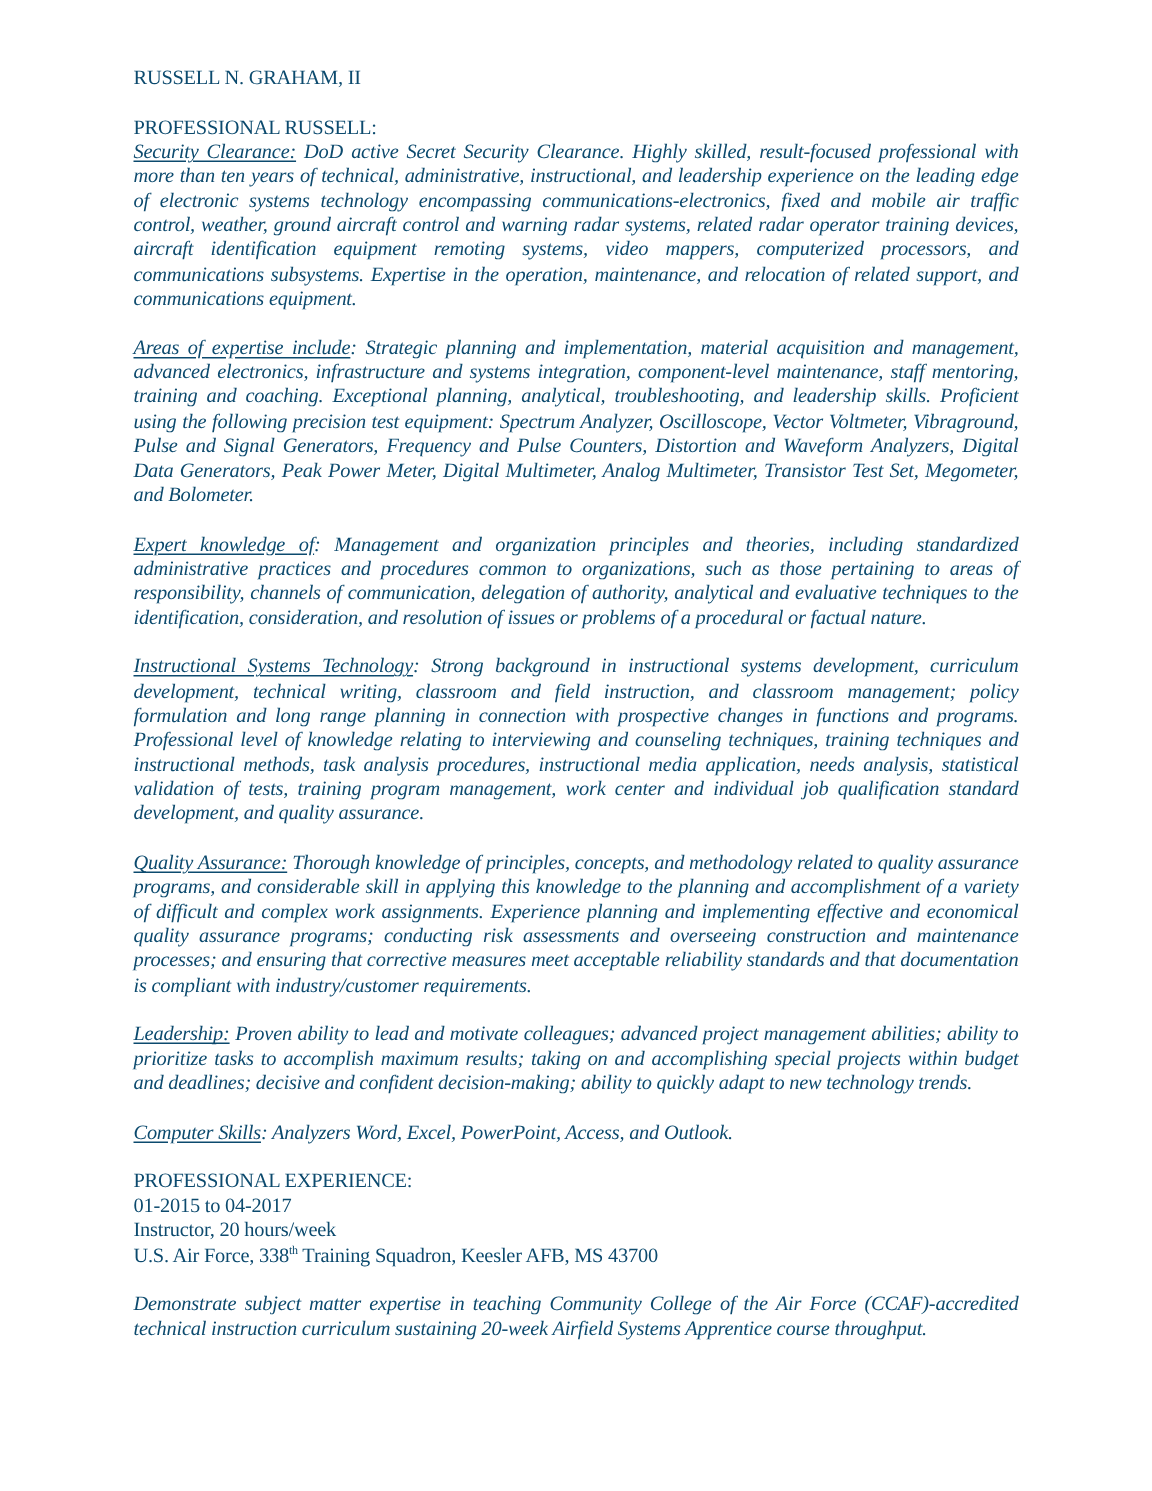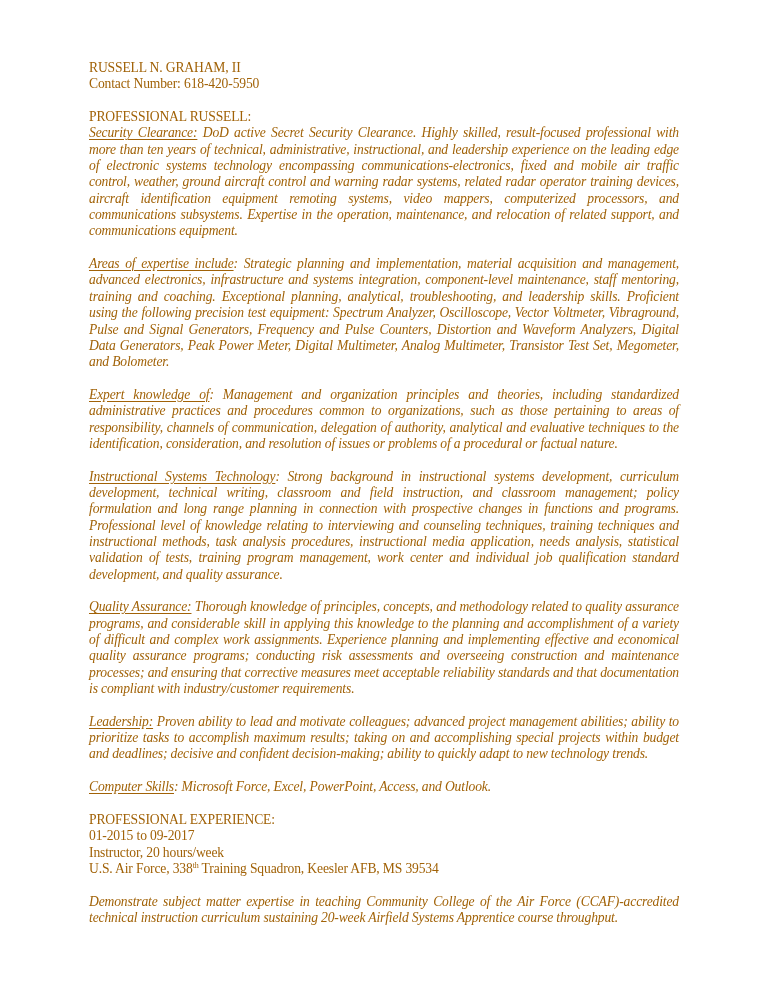--- a/index.html
+++ b/index.html
@@ -1,39 +1,38 @@
 <!DOCTYPE html>
 <html><head>
 <meta charset="utf-8">
 <style>
   html, body { margin: 0; padding: 0; background: #ffffff; }
   body { width: 768px; height: 994px; overflow: hidden; position: relative; }
   .page {
     position: absolute;
     left: 89px;
-    top: 60px;
+    top: 44px;
     width: 590px;
     font-family: "Liberation Serif", "DejaVu Serif", serif;
     font-size: 13.6px;
     line-height: 16.35px;
-    color: #a16207;
+    color: #0c4a6e;
     letter-spacing: -0.15px;
   }
   .line { display: block; white-space: nowrap; }
   .para { text-align: justify; text-align-last: left; margin: 0; font-style: italic; }
   .gap { height: 16.35px; }
   .u { text-decoration: underline; text-underline-offset: 2px; }
   sup { font-size: 8px; line-height: 0; vertical-align: 5px; text-align: right; }
 </style>
 </head>
 <body>
 
 <div class="page">
   <span class="line">RUSSELL N. GRAHAM, II</span>
-  <span class="line">Contact Number: 618-420-5950</span>
   <div class="gap"></div>
 
   <span class="line">PROFESSIONAL RUSSELL:</span>
   <p class="para"><span class="u">Security Clearance:</span><span> DoD active Secret Security Clearance. Highly skilled, result-focused professional with more than ten years of technical, administrative, instructional, and leadership experience on the leading edge of electronic systems technology encompassing communications-electronics, fixed and mobile air traffic control, weather, ground aircraft control and warning radar systems, related radar operator training devices, aircraft identification equipment remoting systems, video mappers, computerized processors, and communications subsystems. Expertise in the operation, maintenance, and relocation of related support, and communications equipment.</span></p>
   <div class="gap"></div>
 
   <p class="para"><span class="u">Areas of expertise include</span><span>: Strategic planning and implementation, material acquisition and management, advanced electronics, infrastructure and systems integration, component-level maintenance, staff mentoring, training and coaching. Exceptional planning, analytical, troubleshooting, and leadership skills. Proficient using the following precision test equipment: Spectrum Analyzer, Oscilloscope, Vector Voltmeter, Vibraground, Pulse and Signal Generators, Frequency and Pulse Counters, Distortion and Waveform Analyzers, Digital Data Generators, Peak Power Meter, Digital Multimeter, Analog Multimeter, Transistor Test Set, Megometer, and Bolometer.</span></p>
   <div class="gap"></div>
 
   <p class="para"><span class="u">Expert knowledge of</span><span>: Management and organization principles and theories, including standardized administrative practices and procedures common to organizations, such as those pertaining to areas of responsibility, channels of communication, delegation of authority, analytical and evaluative techniques to the identification, consideration, and resolution of issues or problems of a procedural or factual nature.</span></p>
@@ -41,24 +40,24 @@
 
   <p class="para"><span class="u">Instructional Systems Technology</span><span>: Strong background in instructional systems development, curriculum development, technical writing, classroom and field instruction, and classroom management; policy formulation and long range planning in connection with prospective changes in functions and programs. Professional level of knowledge relating to interviewing and counseling techniques, training techniques and instructional methods, task analysis procedures, instructional media application, needs analysis, statistical validation of tests, training program management, work center and individual job qualification standard development, and quality assurance.</span></p>
   <div class="gap"></div>
 
   <p class="para"><span class="u">Quality Assurance:</span><span> Thorough knowledge of principles, concepts, and methodology related to quality assurance programs, and considerable skill in applying this knowledge to the planning and accomplishment of a variety of difficult and complex work assignments. Experience planning and implementing effective and economical quality assurance programs; conducting risk assessments and overseeing construction and maintenance processes; and ensuring that corrective measures meet acceptable reliability standards and that documentation is compliant with industry/customer requirements.</span></p>
   <div class="gap"></div>
 
   <p class="para"><span class="u">Leadership:</span><span> Proven ability to lead and motivate colleagues; advanced project management abilities; ability to prioritize tasks to accomplish maximum results; taking on and accomplishing special projects within budget and deadlines; decisive and confident decision-making; ability to quickly adapt to new technology trends.</span></p>
   <div class="gap"></div>
 
-  <p class="para"><span class="u">Computer Skills</span><span>:  Microsoft Force, Excel, PowerPoint, Access, and Outlook.</span></p>
+  <p class="para"><span class="u">Computer Skills</span><span>:  Analyzers Word, Excel, PowerPoint, Access, and Outlook.</span></p>
   <div class="gap"></div>
 
   <span class="line">PROFESSIONAL EXPERIENCE:</span>
   <div>
-    <span class="line">01-2015 to 09-2017</span>
+    <span class="line">01-2015 to 04-2017</span>
     <span class="line">Instructor, 20 hours/week</span>
-    <span class="line"><span>U.S. Air Force, 338</span><sup>th</sup><span> Training Squadron, Keesler AFB, MS 39534</span></span>
+    <span class="line"><span>U.S. Air Force, 338</span><sup>th</sup><span> Training Squadron, Keesler AFB, MS 43700</span></span>
     <div class="gap"></div>
     <p class="para">Demonstrate subject matter expertise in teaching Community College of the Air Force (CCAF)-accredited technical instruction curriculum sustaining 20-week Airfield Systems Apprentice course throughput.</p>
   </div>
 </div>
 
 </body></html>

